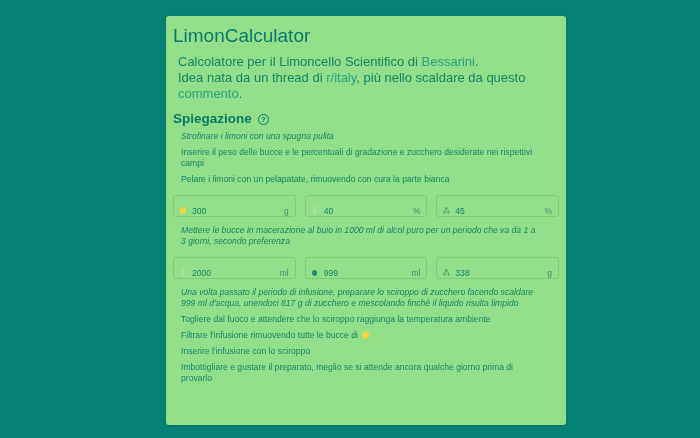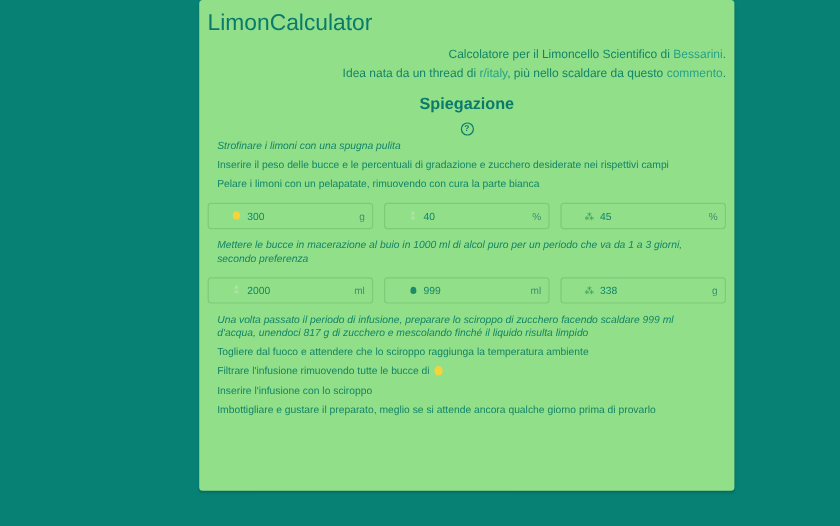--- a/index.html
+++ b/index.html
@@ -3,47 +3,47 @@
 <meta charset="utf-8">
 <style>
   html, body { margin:0; padding:0; }
   body {
     width:700px; height:438px; overflow:hidden;
     background:#078174;
     font-family:"Liberation Sans", "DejaVu Sans", sans-serif;
     color:#0a8a6c;
   }
   .card {
-    position:absolute; left:166px; top:0; width:446px; height:409px;
+    position:absolute; left:166px; top:16px; width:400px; height:409px;
     background:#92df8a;
     border-radius:3px;
     box-shadow:0 1px 2px rgba(0,0,0,0.15);
     box-sizing:border-box;
     padding:6px 7px 0 7px;
   }
   .title {
     font-size:19px; color:#0a7a6b; margin:2px 0 0 0; line-height:24px; font-weight:normal;
   }
-  .intro { margin-top:6px; padding-left:5px; font-size:10px; line-height:16px; color:#128567;text-align:right; }
+  .intro { margin-top:6px; padding-left:5px; font-size:13px; line-height:16px; color:#128567; }
   .intro a { color:#27a287; text-decoration:none; }
   .section-title {
     margin-top:8px; font-size:13.5px; line-height:18px; color:#0a7a6b; font-weight:bold;
-    display:flex; align-items:center; gap:6px;flex-direction:column;
+    display:flex; align-items:center; gap:6px;
   }
   .help-icon {
     width:9px; height:9px; border:1.3px solid #0a7a6b; border-radius:50%;
     font-size:7px; line-height:9px; text-align:center; font-weight:bold; color:#0a7a6b;
   }
   .step { font-size:8.6px; line-height:11px; color:#128567; padding-left:8px; padding-right:20px; margin-top:5px; }
   .step:first-of-type { margin-top:3px;font-style:italic; }
   .fields { display:flex; gap:9px; margin:10px 0 8px 0; }
   .field {
     flex:1; height:22px; box-sizing:border-box;
     border:1px solid #7ccb78; border-radius:3px;
-    display:flex; align-items:center; padding:0 6px 0 18px;
+    display:flex; align-items:flex-end; padding:0 6px 0 4px;
     font-size:8.6px; color:#128567;
   }
   .field .ico { width:10px; display:inline-block; text-align:center; font-size:8px; margin-right:4px; }
   .field .val { flex:1; }
   .field .unit { color:#3b8f70; font-size:8.4px; }
   .lemon { display:inline-block; width:6px; height:7px; background:#f3d43a; border-radius:50% 50% 45% 45%; }
   .drop { display:inline-block; width:5px; height:6px; background:#1d8a69; border-radius:50% 50% 50% 50% / 60% 60% 40% 40%; }
   .faint { color:#b5e8a8; }
   .candy { color:#2f9a5a; font-size:8px; }
   .inline-lemon { display:inline-block; width:7px; height:8px; background:#f3d43a; border-radius:50%; vertical-align:-1px; margin-left:2px; }

